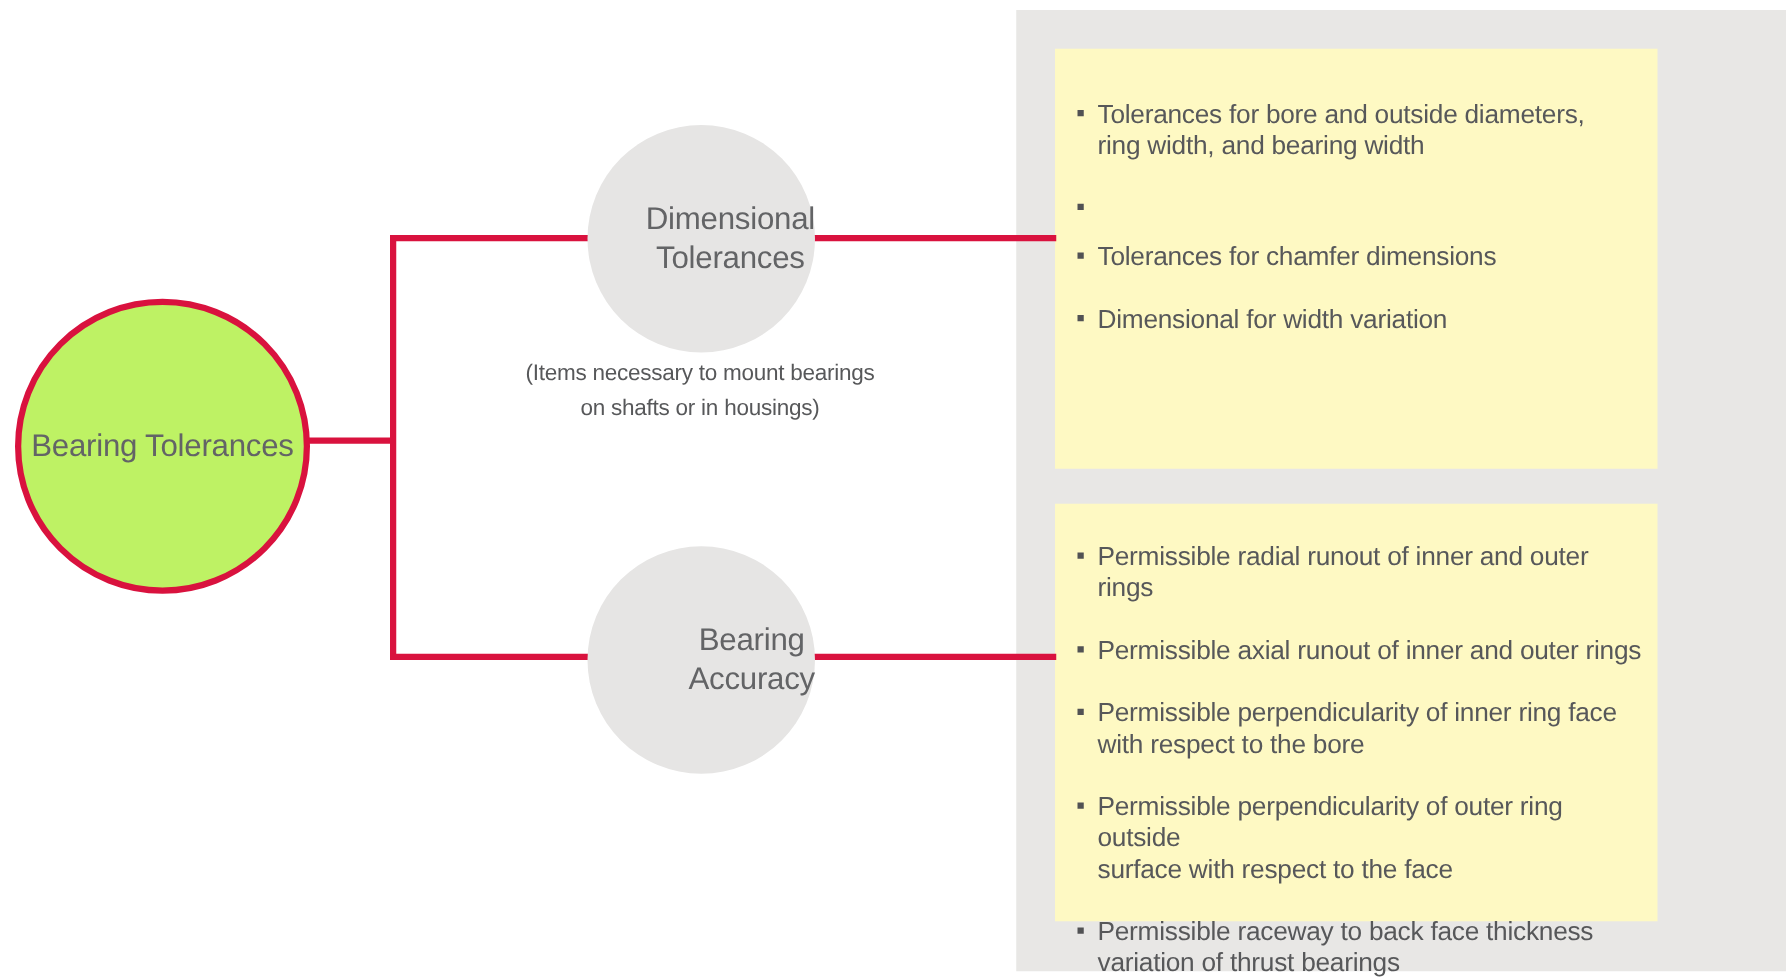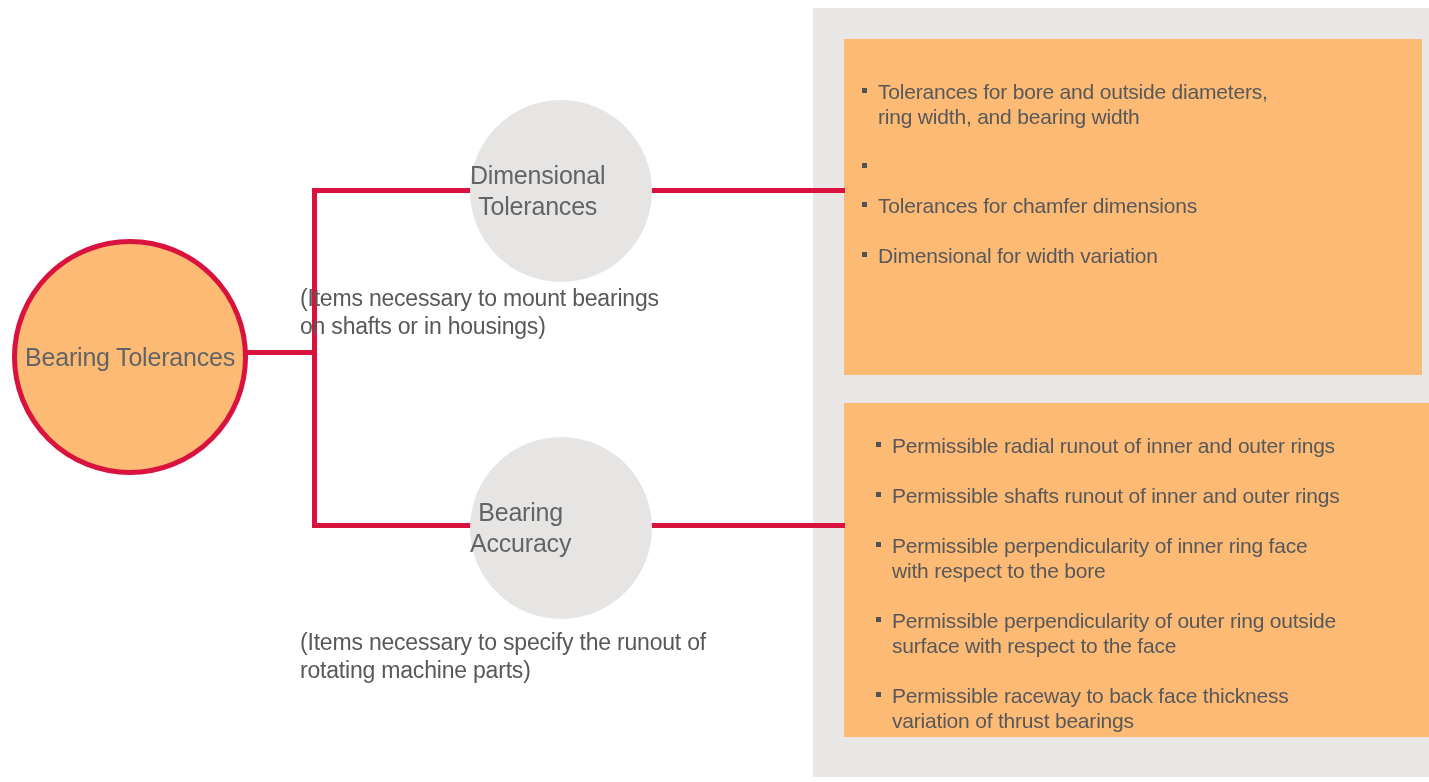--- a/index.html
+++ b/index.html
@@ -17,59 +17,59 @@
     overflow:hidden;
     font-family:"Liberation Sans", sans-serif;
   }
   
   .panel{
     position:absolute;left:813px;top:8px;width:616px;height:769px;
     background:var(--panel-gray);
     z-index:1;
   }
   .list-box{
-    position:absolute;width:578px;background:#fdba74;z-index:2;
+    position:absolute;width:482px;background:#fef9c3;z-index:2;
   }
   .box-top{left:844px;top:39px;height:336px;}
-  .box-bottom{left:844px;top:403px;height:334px;padding-left:14px;}
+  .box-bottom{left:844px;top:403px;height:334px;}
   
   .line{position:absolute;background:var(--accent);z-index:3;}
   .line-main{left:246px;top:350px;width:70px;height:5px;}
   .line-vert{left:312px;top:188px;width:5px;height:340px;}
   .line-top-branch{left:314px;top:188px;width:531px;height:5px;}
   .line-bottom-branch{left:314px;top:523px;width:531px;height:5px;}
   
   .root-circle{
     position:absolute;left:12px;top:239px;width:236px;height:236px;
     border:5px solid var(--accent);border-radius:50%;
-    background:#fdba74;box-sizing:border-box;
+    background:#bef264;box-sizing:border-box;
     display:flex;align-items:center;justify-content:center;
     z-index:4;
   }
   .root-circle .label{
     font-size:25px;color:var(--text-node);letter-spacing:-0.2px;
     text-align:center;
   }
   .node-circle{
     position:absolute;width:182px;height:182px;border-radius:50%;
     background:var(--node-gray);
-    display:flex;align-items:center;justify-content:flex-start;
+    display:flex;align-items:center;justify-content:flex-end;
     z-index:4;
   }
   .node-top{left:470px;top:100px;}
   .node-bottom{left:470px;top:437px;}
   .node-circle .label{
     font-size:25px;line-height:31px;color:var(--text-node);
     text-align:center;white-space:pre-line;letter-spacing:-0.2px;
   }
   
   .caption{
-    position:absolute;left:300px;width:500px;
-    font-size:23px;line-height:28px;color:var(--text-dark);
-    white-space:pre-line;letter-spacing:-0.2px;
+    position:absolute;left:310px;width:500px;
+    font-size:18px;line-height:28px;color:var(--text-dark);
+    text-align:center;white-space:pre-line;letter-spacing:-0.2px;
     z-index:4;
   }
   .caption-top{top:284px;}
   .caption-bottom{top:628px;}
   
   .list-box ul{
     list-style:none;margin:0;
     display:flex;flex-direction:column;gap:25px;
   }
   .box-top ul{padding:40px 12px 0 18px;}
@@ -104,22 +104,20 @@
     <span class="label">Dimensional
 Tolerances</span>
   </div>
   <div class="caption caption-top">(Items necessary to mount bearings
 on shafts or in housings)</div>
 
   <div class="node-circle node-bottom">
     <span class="label">Bearing
 Accuracy</span>
   </div>
-  <div class="caption caption-bottom">(Items necessary to specify the runout of
-rotating machine parts)</div>
 
   <div class="list-box box-top">
     <ul>
         <li class="item">
         <span class="marker"></span>
         <span class="item-text">Tolerances for bore and outside diameters,
 ring width, and bearing width</span>
       </li>
         <li class="item">
         <span class="marker"></span>
@@ -136,21 +134,21 @@
   </div>
 
   <div class="list-box box-bottom">
     <ul>
         <li class="item">
         <span class="marker"></span>
         <span class="item-text">Permissible radial runout of inner and outer rings</span>
       </li>
         <li class="item">
         <span class="marker"></span>
-        <span class="item-text">Permissible shafts runout of inner and outer rings</span>
+        <span class="item-text">Permissible axial runout of inner and outer rings</span>
       </li>
         <li class="item">
         <span class="marker"></span>
         <span class="item-text">Permissible perpendicularity of inner ring face
 with respect to the bore</span>
       </li>
         <li class="item">
         <span class="marker"></span>
         <span class="item-text">Permissible perpendicularity of outer ring outside
 surface with respect to the face</span>

